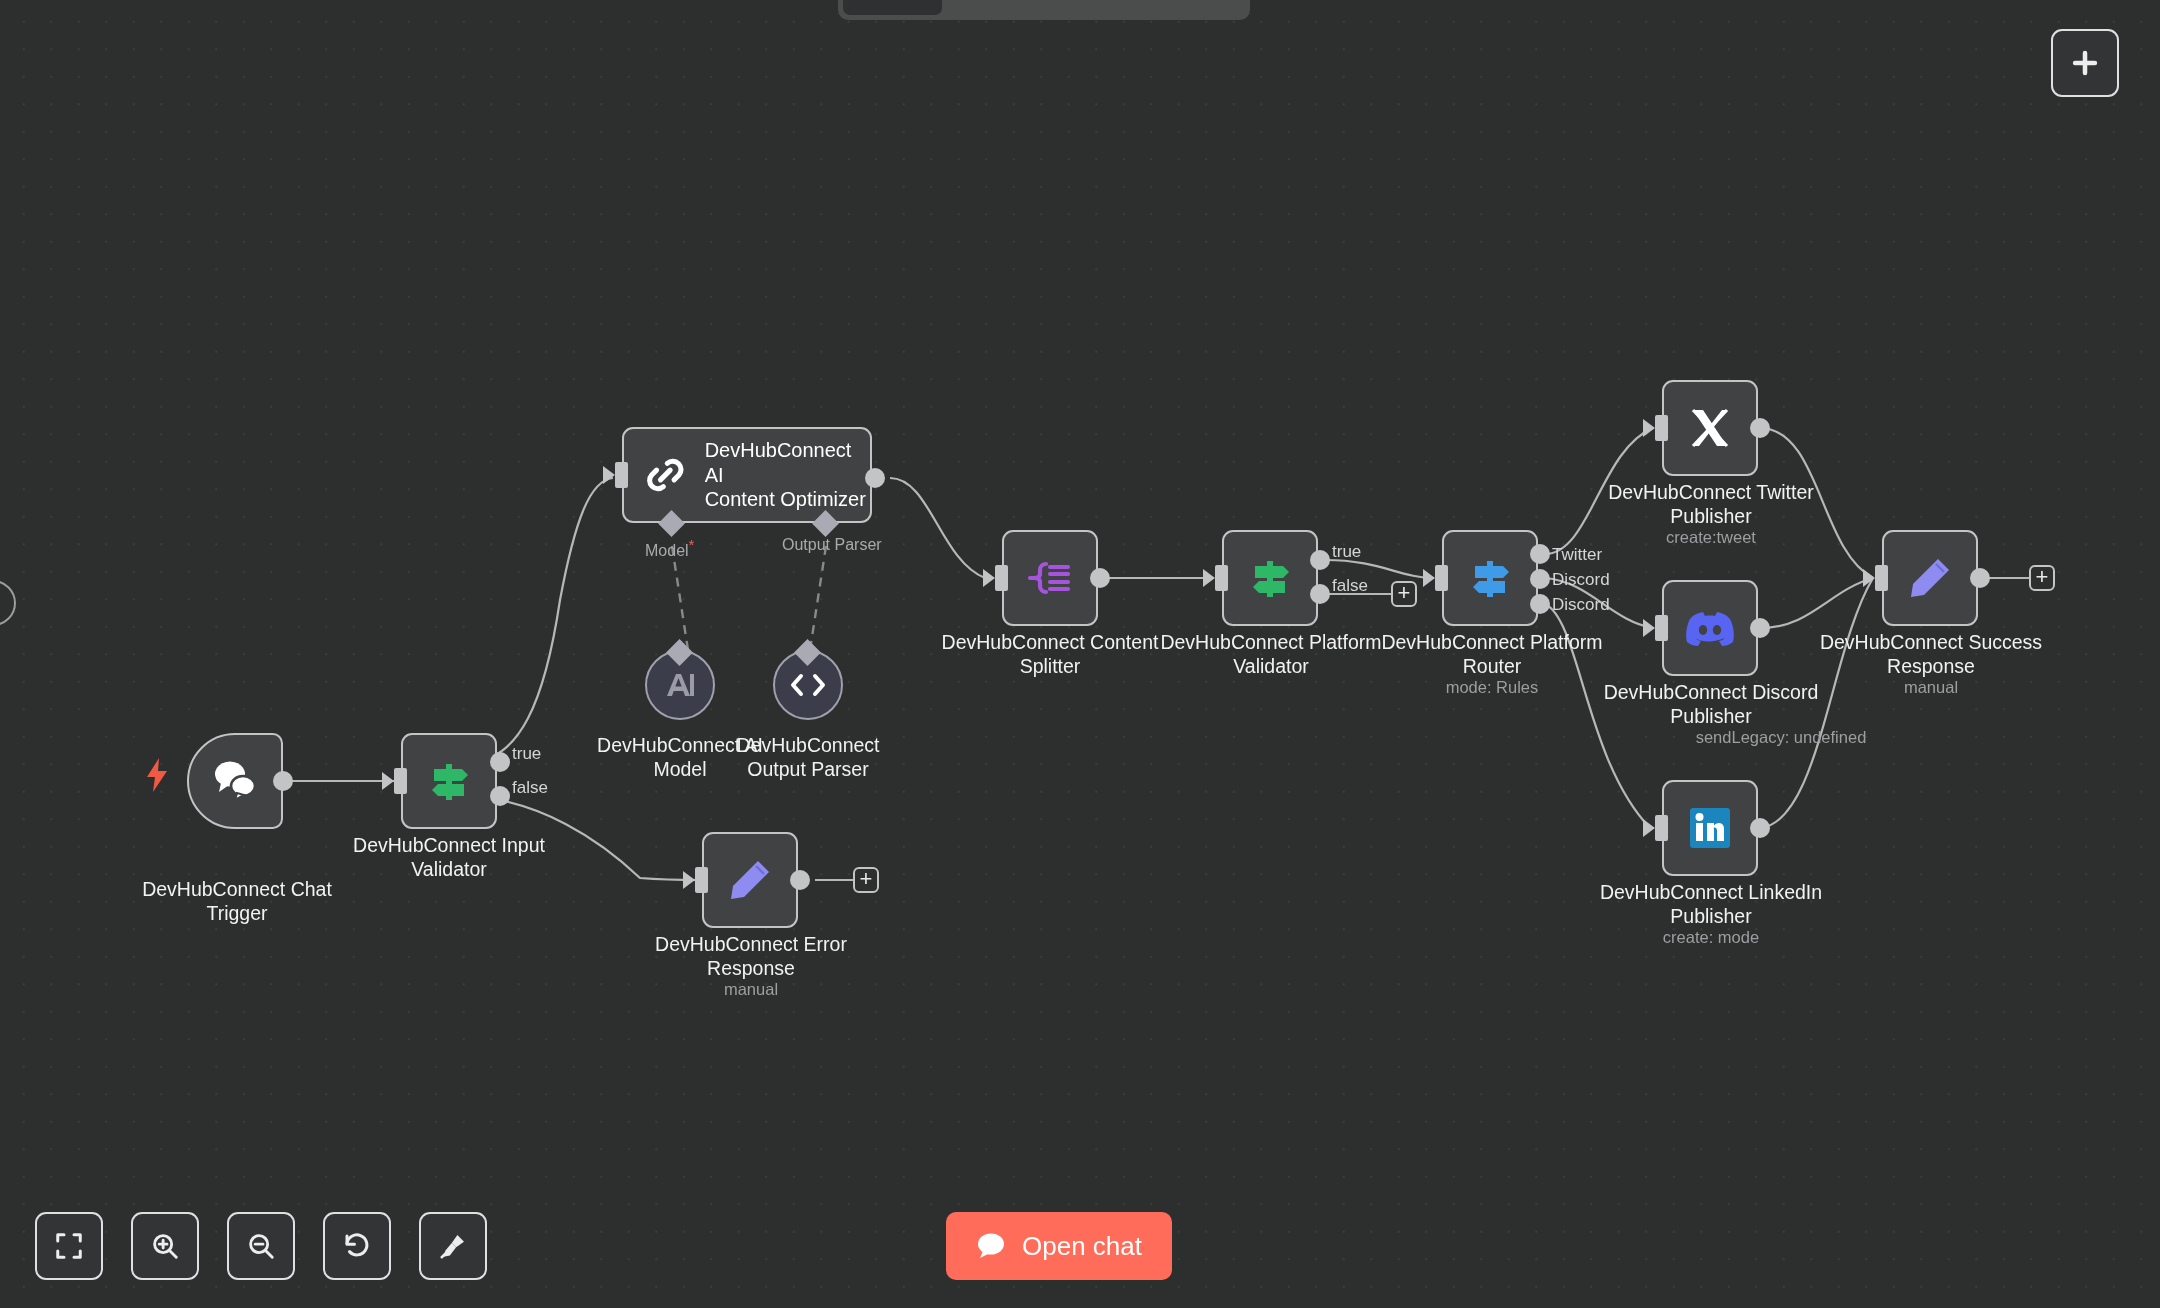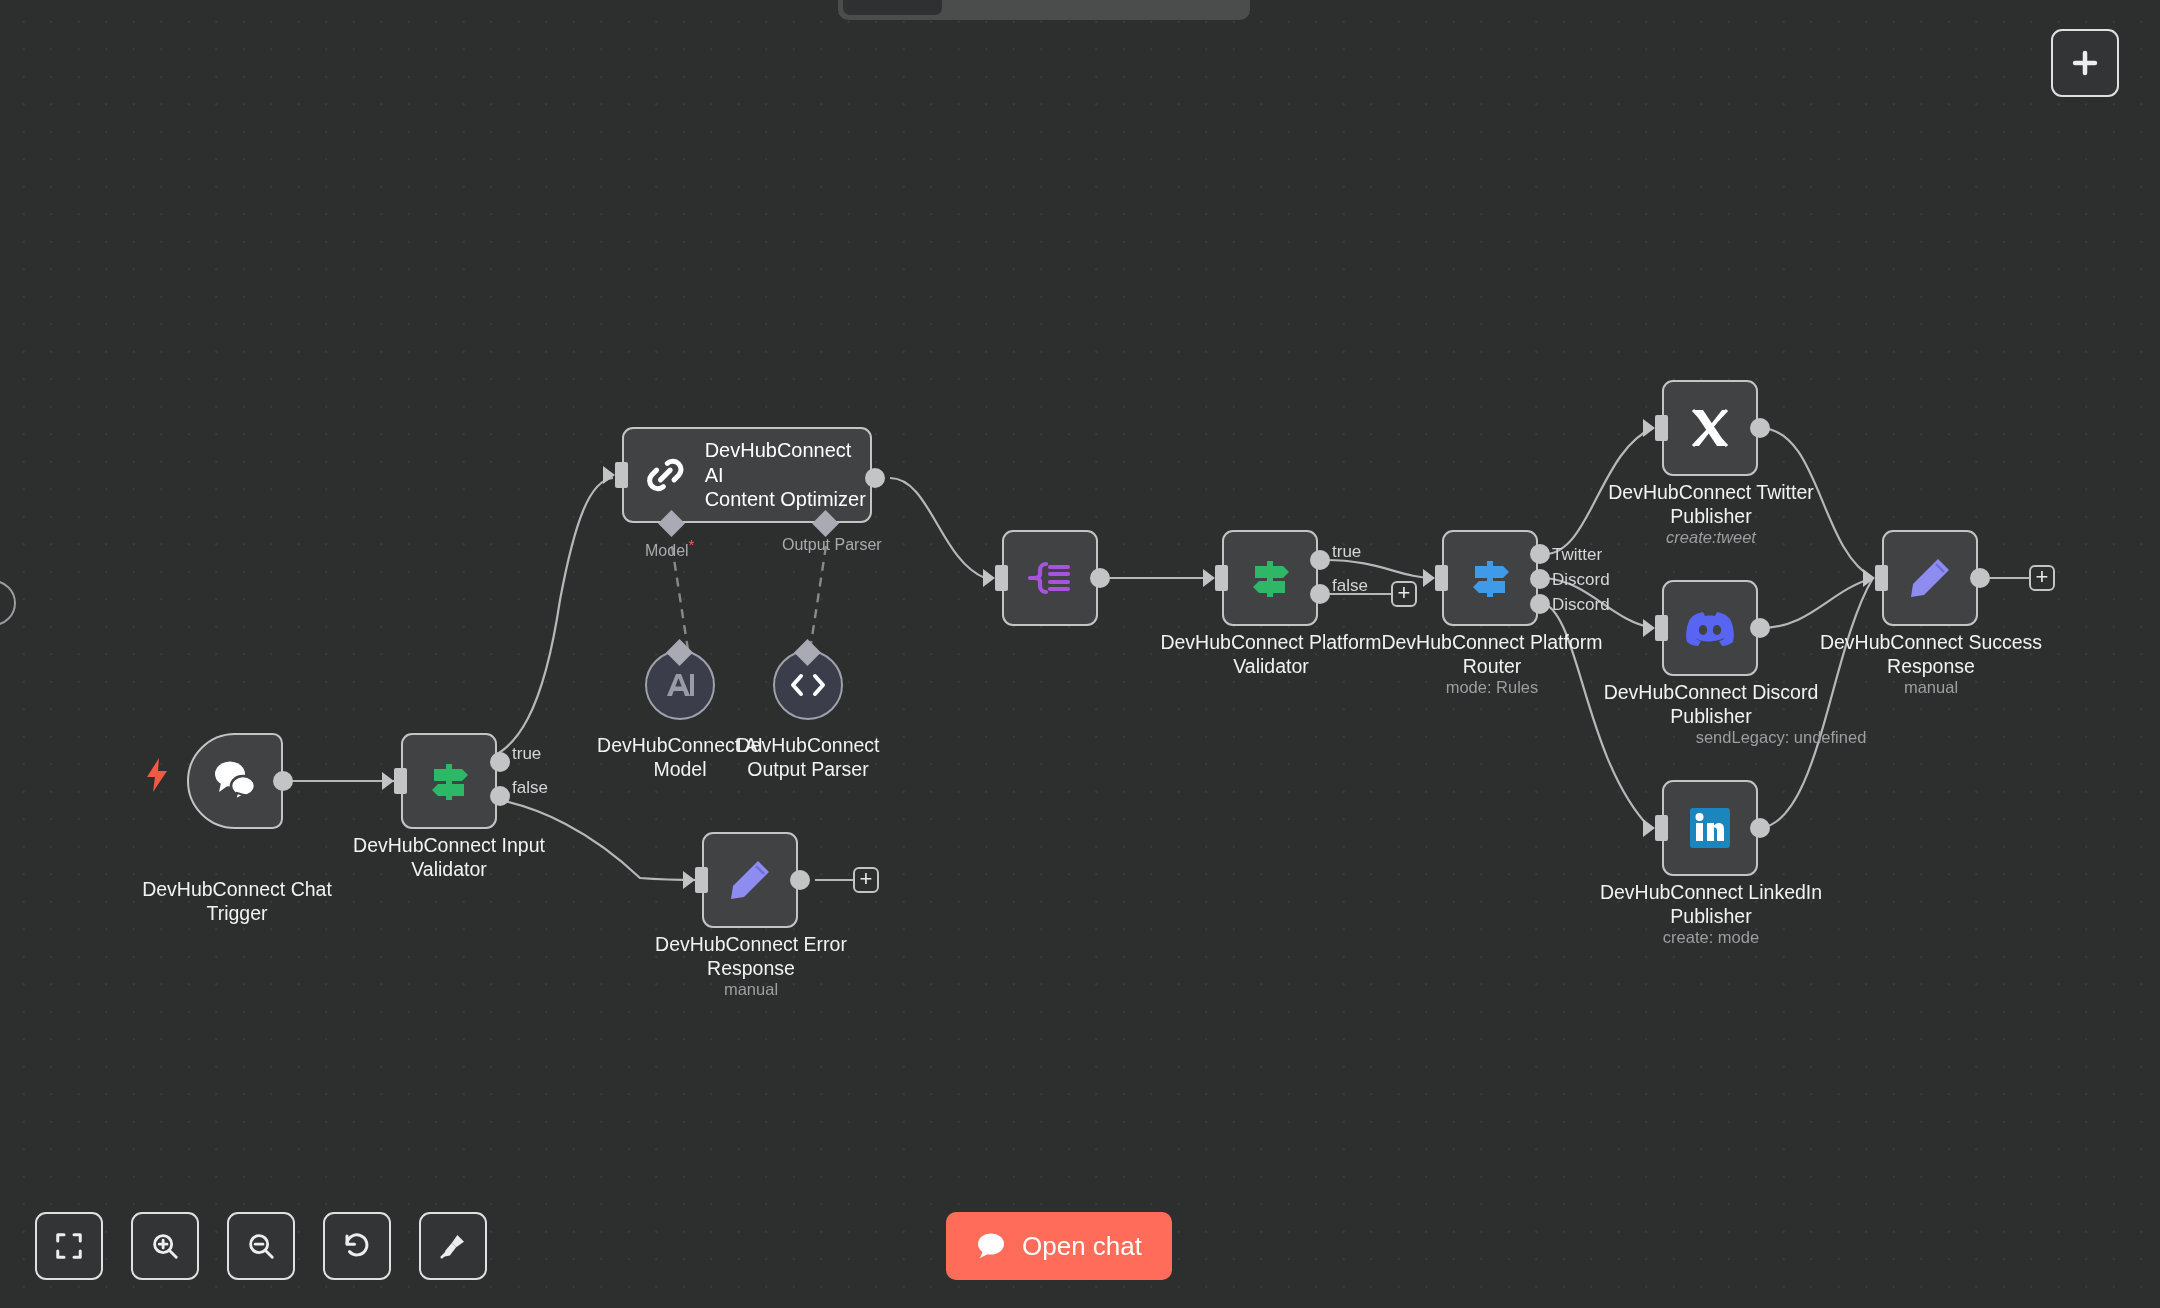--- a/index.html
+++ b/index.html
@@ -342,20 +342,22 @@
         <path d="M24 13 H42"></path>
         <path d="M24 20 H42"></path>
         <path d="M24 28 H42"></path>
         <path d="M24 35 H42"></path>
       </g>
     </svg>
   </div>
   <div class="arrow-in" style="left:983px; top:569px;"></div>
   <div class="port-in" style="left:995px; top:565px;"></div>
   <div class="port" style="left:1090px; top:568px;"></div>
+  <div class="nlabel" style="left:920px; top:630px; width:260px;">DevHubConnect Content
+Splitter</div>
 
   <div class="node square" style="left:1222px; top:530px;">
     <svg width="50" height="50" viewBox="0 0 50 50">
       <rect x="22" y="8" width="6" height="36" fill="#2eb767"></rect>
       <path d="M10 13 H38 L44 19 L38 25 H10 Z" fill="#2eb767"></path>
       <path d="M40 28 H14 L8 34 L14 40 H40 Z" fill="#2eb767"></path>
     </svg>
   </div>
   <div class="arrow-in" style="left:1203px; top:569px;"></div>
   <div class="port-in" style="left:1215px; top:565px;"></div>
@@ -396,21 +398,21 @@
       </g>
       <path d="M7 6 L17 6 L41 42 L31 42 Z" fill="#ffffff"></path>
       <path d="M36 6 L41 6 L13 42 L8 42 Z" fill="#ffffff"></path>
     </svg>
   </div>
   <div class="arrow-in" style="left:1643px; top:419px;"></div>
   <div class="port-in" style="left:1655px; top:415px;"></div>
   <div class="port" style="left:1750px; top:418px;"></div>
   <div class="nlabel" style="left:1580px; top:480px; width:262px;">DevHubConnect Twitter
 Publisher</div>
-  <div class="nsub" style="left:1580px; top:528px; width:262px;font-style:italic;">create:tweet</div>
+  <div class="nsub" style="left:1580px; top:528px; width:262px;">create:tweet</div>
 
   <div class="node square" style="left:1662px; top:580px;">
     <svg width="50" height="38" viewBox="0 0 50 38">
       <path d="M18 3 C12 4 6 7 4 12 C1 19 0.5 27 2 33 C6 36 10 37 13 37 L16 32 C13.5 31.5 11.5 30.5 10 29 C16 33 28 34 40 29 C38.5 30.5 36.5 31.5 34 32 L37 37 C40 37 44 36 48 33 C49.5 27 49 19 46 12 C44 7 38 4 32 3 L30 7 C27 6.4 23 6.4 20 7 Z" fill="#5865f2"></path>
       <ellipse cx="18" cy="21" rx="4.2" ry="5" fill="#414243"></ellipse>
       <ellipse cx="32" cy="21" rx="4.2" ry="5" fill="#414243"></ellipse>
     </svg>
   </div>
   <div class="arrow-in" style="left:1643px; top:619px;"></div>
   <div class="port-in" style="left:1655px; top:615px;"></div>

